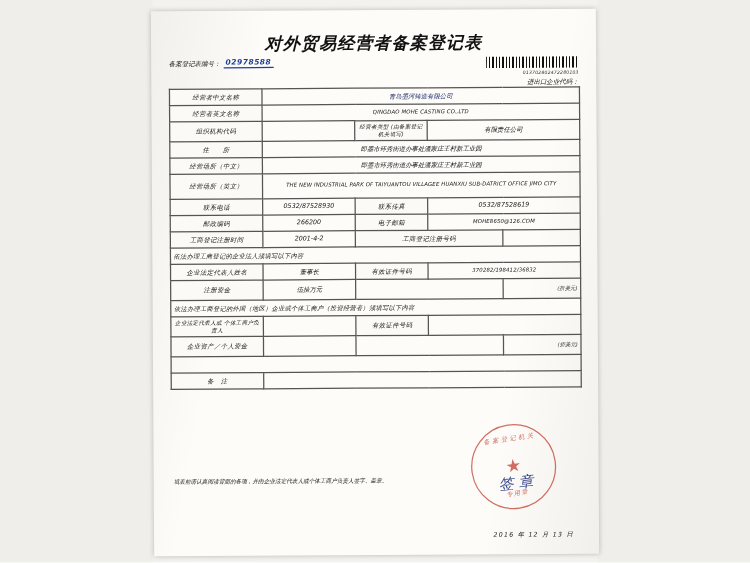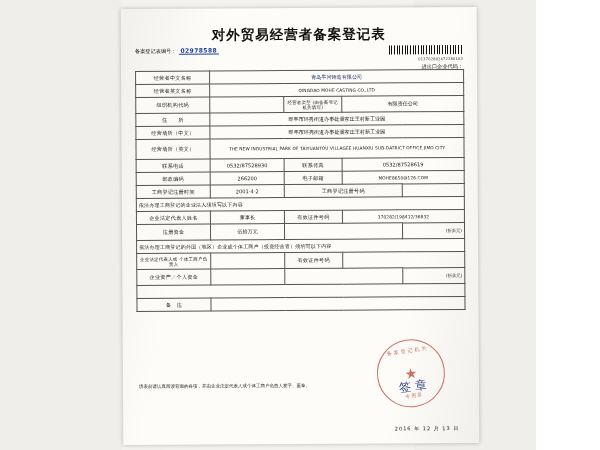--- a/index.html
+++ b/index.html
@@ -4,22 +4,23 @@
 <style>
   html,body{margin:0;padding:0;}
   body{
     width:600px;height:450px;
     background:#ffffff;
     font-family:"DejaVu Sans", sans-serif;
     overflow:hidden;
   }
   #page{
     position:relative;
-    width:536px;height:450px;
+    width:600px;height:450px;
     background:#f3f2ee;
+    font-style:italic;
   }
   
   .paper{
     position:absolute;
     left:122px;top:8px;
     width:356px;height:436px;
     background:#fdfcf8;
     box-shadow:0 0 4px rgba(0,0,0,.25);
     transform:rotate(-0.35deg);
   }

